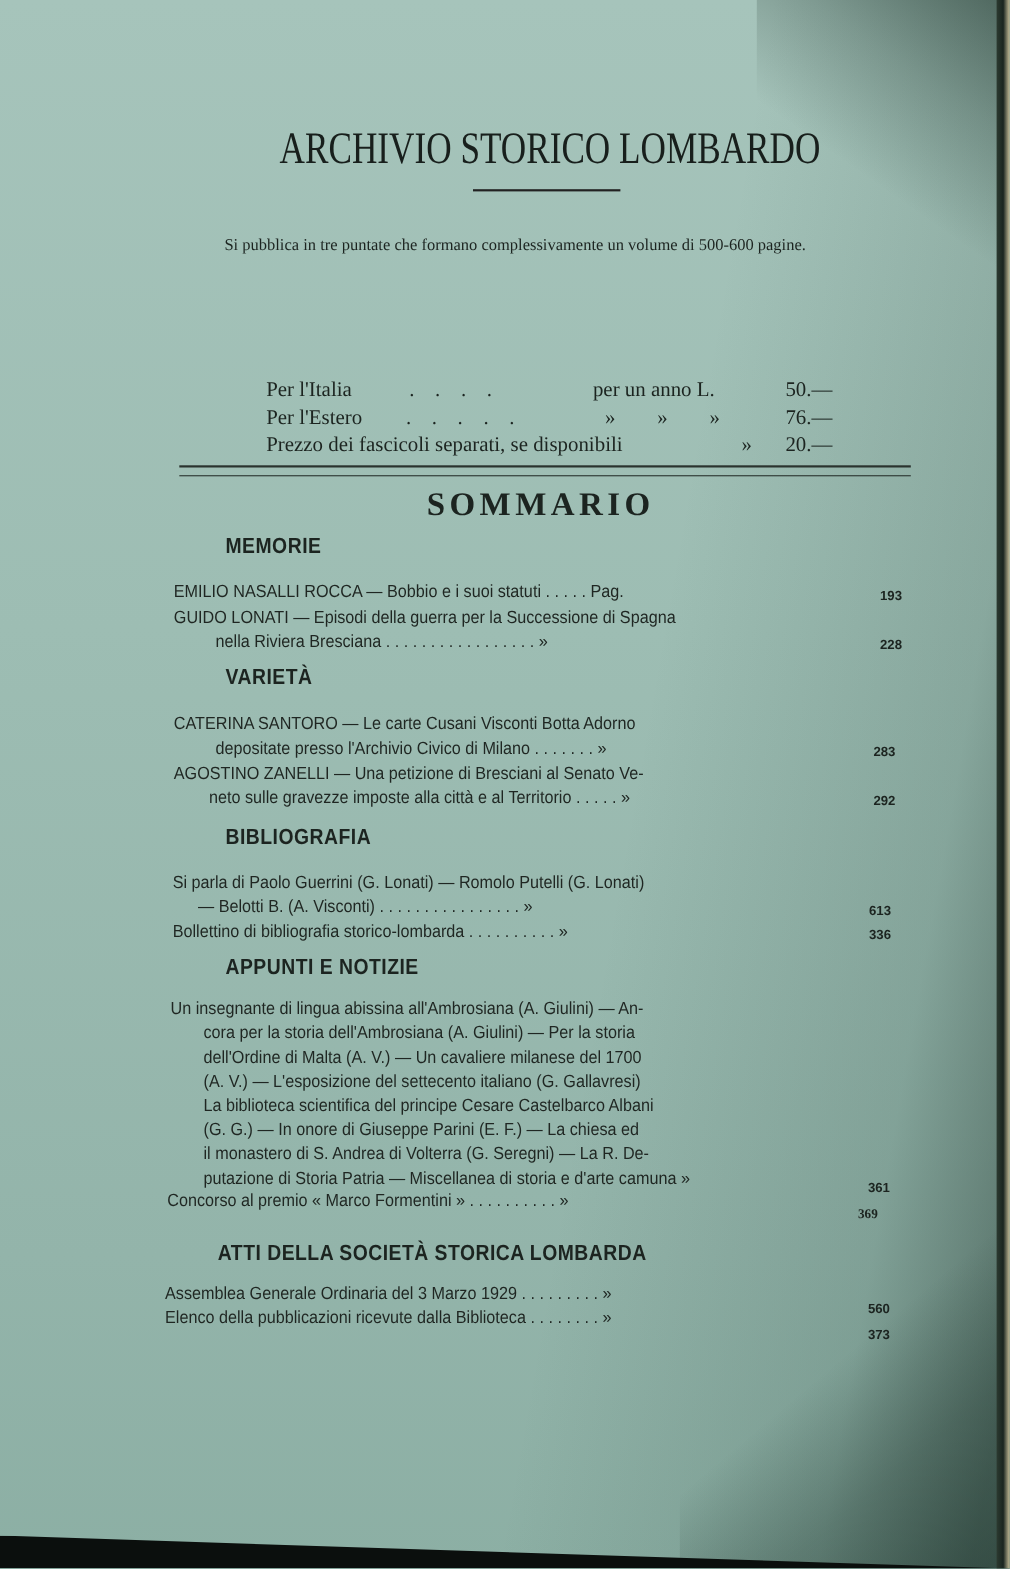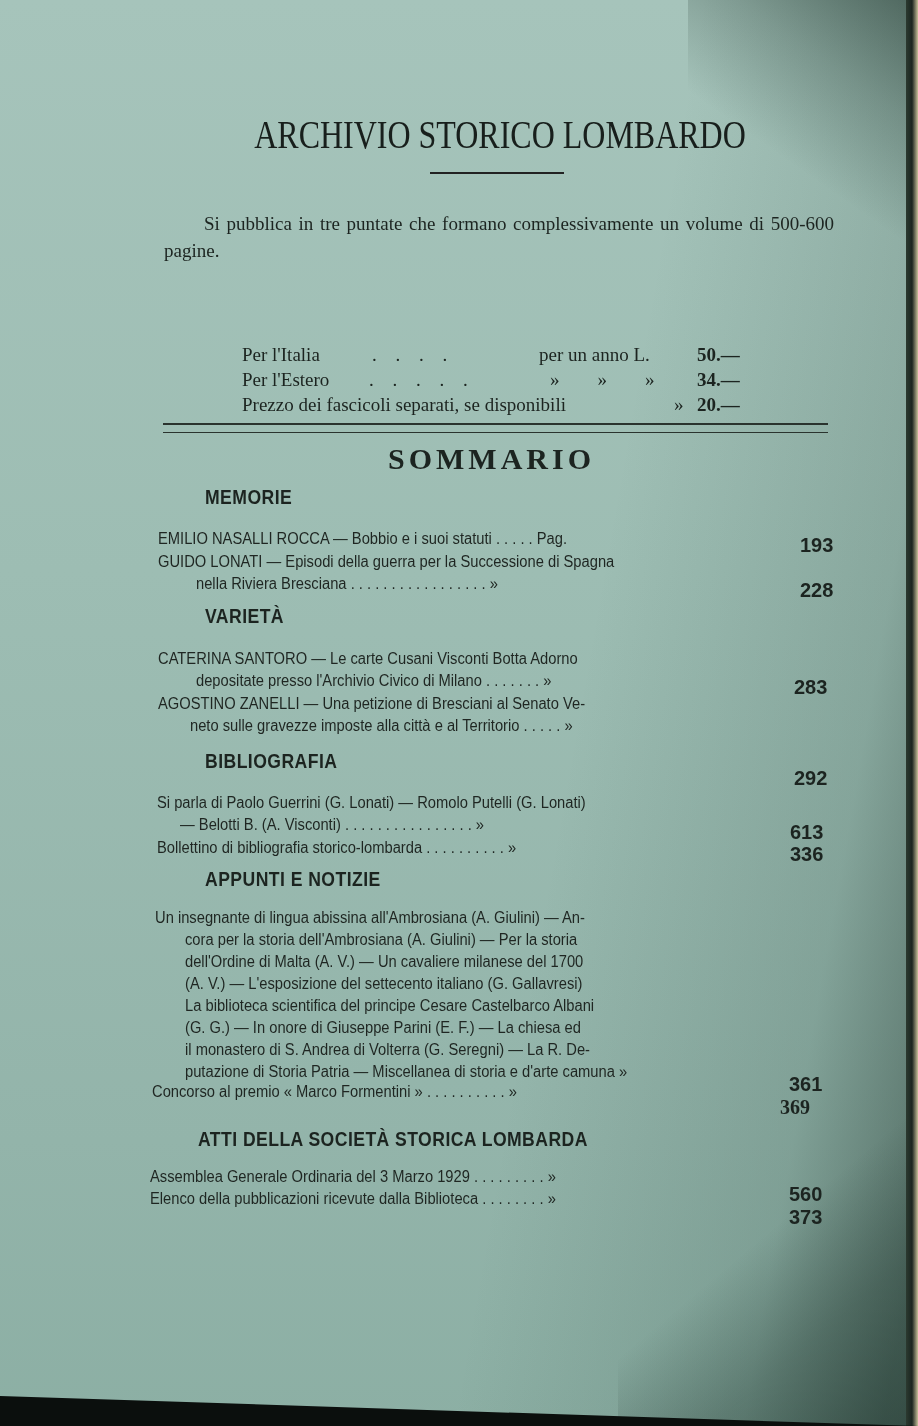--- a/index.html
+++ b/index.html
@@ -38,43 +38,43 @@
     position:absolute; left:0; width:1000px; top:110px; text-align:center;
     font-family:"Liberation Serif", serif; font-size:41px; letter-spacing:0px;
     transform:scaleX(0.78); transform-origin:500px 0; left:0; width:1000px;
     font-weight:normal; color:#181f1c;
   }
   .title-wrap { position:absolute; left:0; top:110px; width:1000px; height:60px; }
   .title-rule { position:absolute; left:430px; top:172px; width:134px; height:2px; background:#222; }
 
   .intro {
     position:absolute; left:164px; top:210px; width:670px;
-    font-family:"Liberation Serif", serif; font-size:19px; line-height:27px;
+    font-family:"Liberation Serif", serif; font-size:15px; line-height:27px;
     text-align:justify;
   }
   .intro p { margin:0; text-indent:40px; }
   .intro .nb { font-variant:small-caps; font-weight:bold; letter-spacing:1px; }
 
   .prices { position:absolute; left:242px; top:342px; font-size:19px; line-height:25px; }
   .price-row { position:relative; height:25px; white-space:nowrap; }
   .price-row span { position:absolute; top:0; }
-  .price-row .amt { font-weight:bold; }
+  .price-row .amt { font-weight:normal;margin-left:17px; }
 
   .double-rule { position:absolute; left:163px; top:423px; width:665px; height:7px;
     border-top:2px solid #2a332e; border-bottom:1px solid #2a332e; }
 
   .sommario { position:absolute; left:0; width:983px; top:442px; text-align:center;
     font-size:30px; letter-spacing:4px; font-weight:bold; color:#1c2420; }
 
   .section-h { position:absolute; left:205px; font-family:"Liberation Sans Narrow","Liberation Sans", sans-serif;
     font-weight:bold; font-size:20px; letter-spacing:0.5px; transform:scaleX(0.88); transform-origin:0 0; white-space:nowrap; }
 
   .toc { position:absolute; font-family:"Liberation Sans", sans-serif; font-size:16px; line-height:22px;
     transform:scaleX(0.92); transform-origin:0 0; white-space:nowrap; color:#1f2622; }
-  .pg { position:absolute; font-family:"Liberation Sans", sans-serif; font-size:20px; font-weight:bold; white-space:nowrap; }
+  .pg { position:absolute; font-family:"Liberation Sans", sans-serif; font-size:12px; font-weight:bold; white-space:nowrap; }
   .dots { letter-spacing:7px; }
 </style>
 </head>
 <body>
 
 <div class="page"></div>
 <div class="shadow-top"></div>
 <div class="shadow-bottom"></div>
 <div class="edge-right"></div>
 <div class="floor-bottom"></div>
@@ -94,21 +94,21 @@
     <div class="price-row">
       <span style="left:0">Per l'Italia</span>
       <span style="left:130px" class="dots">. . . .</span>
       <span style="left:297px">per un anno L.</span>
       <span style="left:455px" class="amt">50.—</span>
     </div>
     <div class="price-row">
       <span style="left:0">Per l'Estero</span>
       <span style="left:127px" class="dots">. . . . .</span>
       <span style="left:308px; white-space:pre">»        »        »</span>
-      <span style="left:455px" class="amt">34.—</span>
+      <span style="left:455px" class="amt">76.—</span>
     </div>
     <div class="price-row">
       <span style="left:0">Prezzo dei fascicoli separati, se disponibili</span>
       <span style="left:432px">»</span>
       <span style="left:455px" class="amt">20.—</span>
     </div>
   </div>
 
   <div class="double-rule"></div>
 
@@ -120,21 +120,21 @@
   <div class="toc" style="left:158px; top:551px;">GUIDO LONATI — Episodi della guerra per la Successione di Spagna</div>
   <div class="toc" style="left:196px; top:573px;">nella Riviera Bresciana . . . . . . . . . . . . . . . . . »</div>
   <div class="pg" style="left:800px; top:579px;">228</div>
 
   <div class="section-h" style="top:605px;">VARIETÀ</div>
   <div class="toc" style="left:158px; top:648px;">CATERINA SANTORO — Le carte Cusani Visconti Botta Adorno</div>
   <div class="toc" style="left:196px; top:670px;">depositate presso l'Archivio Civico di Milano  . . . . . . . »</div>
   <div class="pg" style="left:794px; top:676px;">283</div>
   <div class="toc" style="left:158px; top:693px;">AGOSTINO ZANELLI — Una petizione di Bresciani al Senato Ve-</div>
   <div class="toc" style="left:190px; top:715px;">neto sulle gravezze imposte alla città e al Territorio . . . . . »</div>
-  <div class="pg" style="left:794px; top:721px;margin-top:46px;">292</div>
+  <div class="pg" style="left:794px; top:721px;">292</div>
 
   <div class="section-h" style="top:750px;">BIBLIOGRAFIA</div>
   <div class="toc" style="left:157px; top:792px;">Si parla di Paolo Guerrini (G. Lonati) — Romolo Putelli (G. Lonati)</div>
   <div class="toc" style="left:180px; top:814px;">— Belotti B. (A. Visconti) . . . . . . . . . . . . . . . . »</div>
   <div class="pg" style="left:790px; top:821px;">613</div>
   <div class="toc" style="left:157px; top:837px;">Bollettino di bibliografia storico-lombarda  . . . . . . . . . . »</div>
   <div class="pg" style="left:790px; top:843px;">336</div>
 
   <div class="section-h" style="top:868px;">APPUNTI E NOTIZIE</div>
   <div class="toc" style="left:155px; top:907px;">Un insegnante di lingua abissina all'Ambrosiana (A. Giulini) — An-</div>

